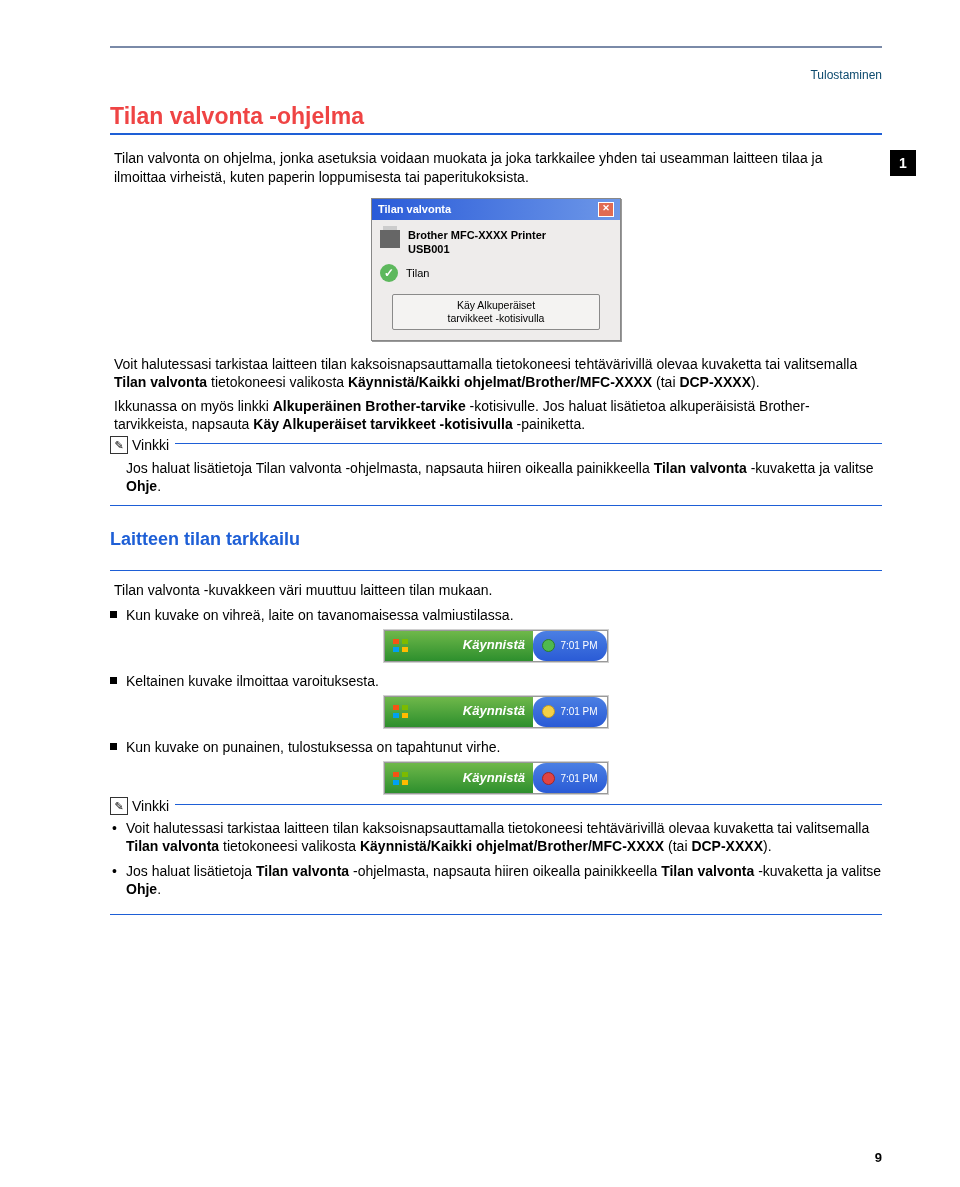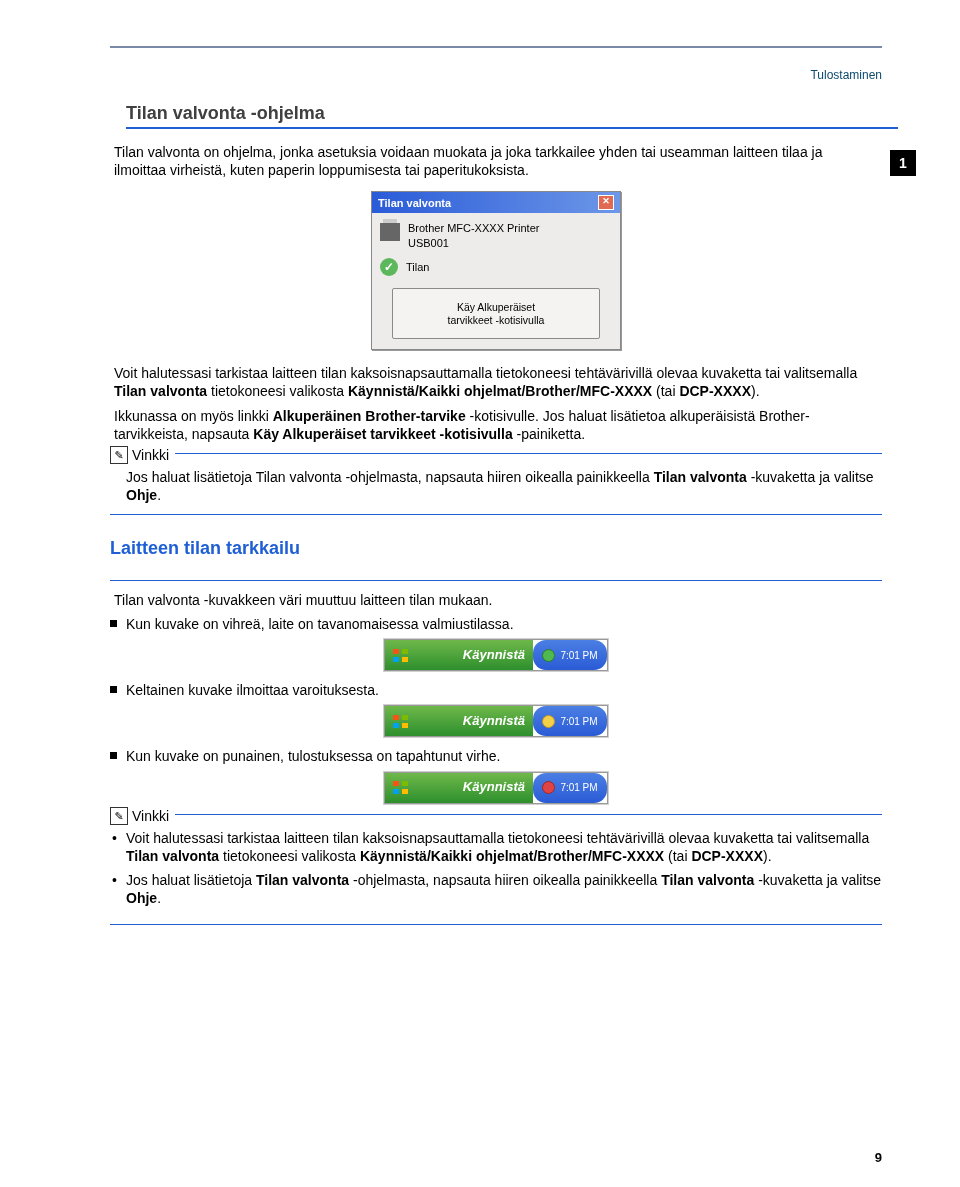--- a/index.html
+++ b/index.html
@@ -36,24 +36,24 @@
     width: 26px;
     height: 26px;
     background: #000;
     color: #fff;
     font-weight: bold;
     text-align: center;
     line-height: 26px;
     font-size: 14px;
   }
   h1 {
-    color: #404040;
-    font-size: 18px;
-    font-weight: bold;
-    margin: 0 0 14px 16px;
+    color: #ef4444;
+    font-size: 23px;
+    font-weight: bold;
+    margin: 0 0 14px 0;
     border-bottom: 2px solid #1e5fd6;
     padding-bottom: 2px;
     width: 100%;
   }
   h2 {
     color: #1e5fd6;
     font-size: 18px;
     font-weight: bold;
     margin: 22px 0 10px 0;
     border-bottom: 1px solid #1e5fd6;
@@ -86,21 +86,21 @@
     text-align: center;
     font-size: 9px;
     line-height: 11px;
   }
   .status-body {
     padding: 8px;
     display: flex;
     gap: 8px;
     align-items: flex-start;
   }
-  .status-body-text { line-height: 1.3; }
+  .status-body-text { line-height: 1.3; font-weight: bold; }
   .status-icon-printer {
     width: 20px; height: 18px;
     background: #666;
     display: inline-block;
     position: relative;
     margin-top: 2px;
   }
   .status-icon-printer::after {
     content: "";
     position: absolute;
@@ -125,21 +125,21 @@
     font-weight: bold;
   }
   .status-button-row {
     padding: 8px 20px 10px 20px;
   }
   .fake-button {
     border: 1px solid #8a8a8a;
     background: #f4f3f2;
     border-radius: 2px;
     text-align: center;
-    padding: 12px 6px;
+    padding: 4px 6px;
     font-size: 10.5px;
     line-height: 1.2;
   }
   .note-block {
     border-top: 1px solid #1e5fd6;
     border-bottom: 1px solid #1e5fd6;
     margin: 10px 0 6px 0;
     padding: 6px 0 10px 0;
   }
   .note-label {

